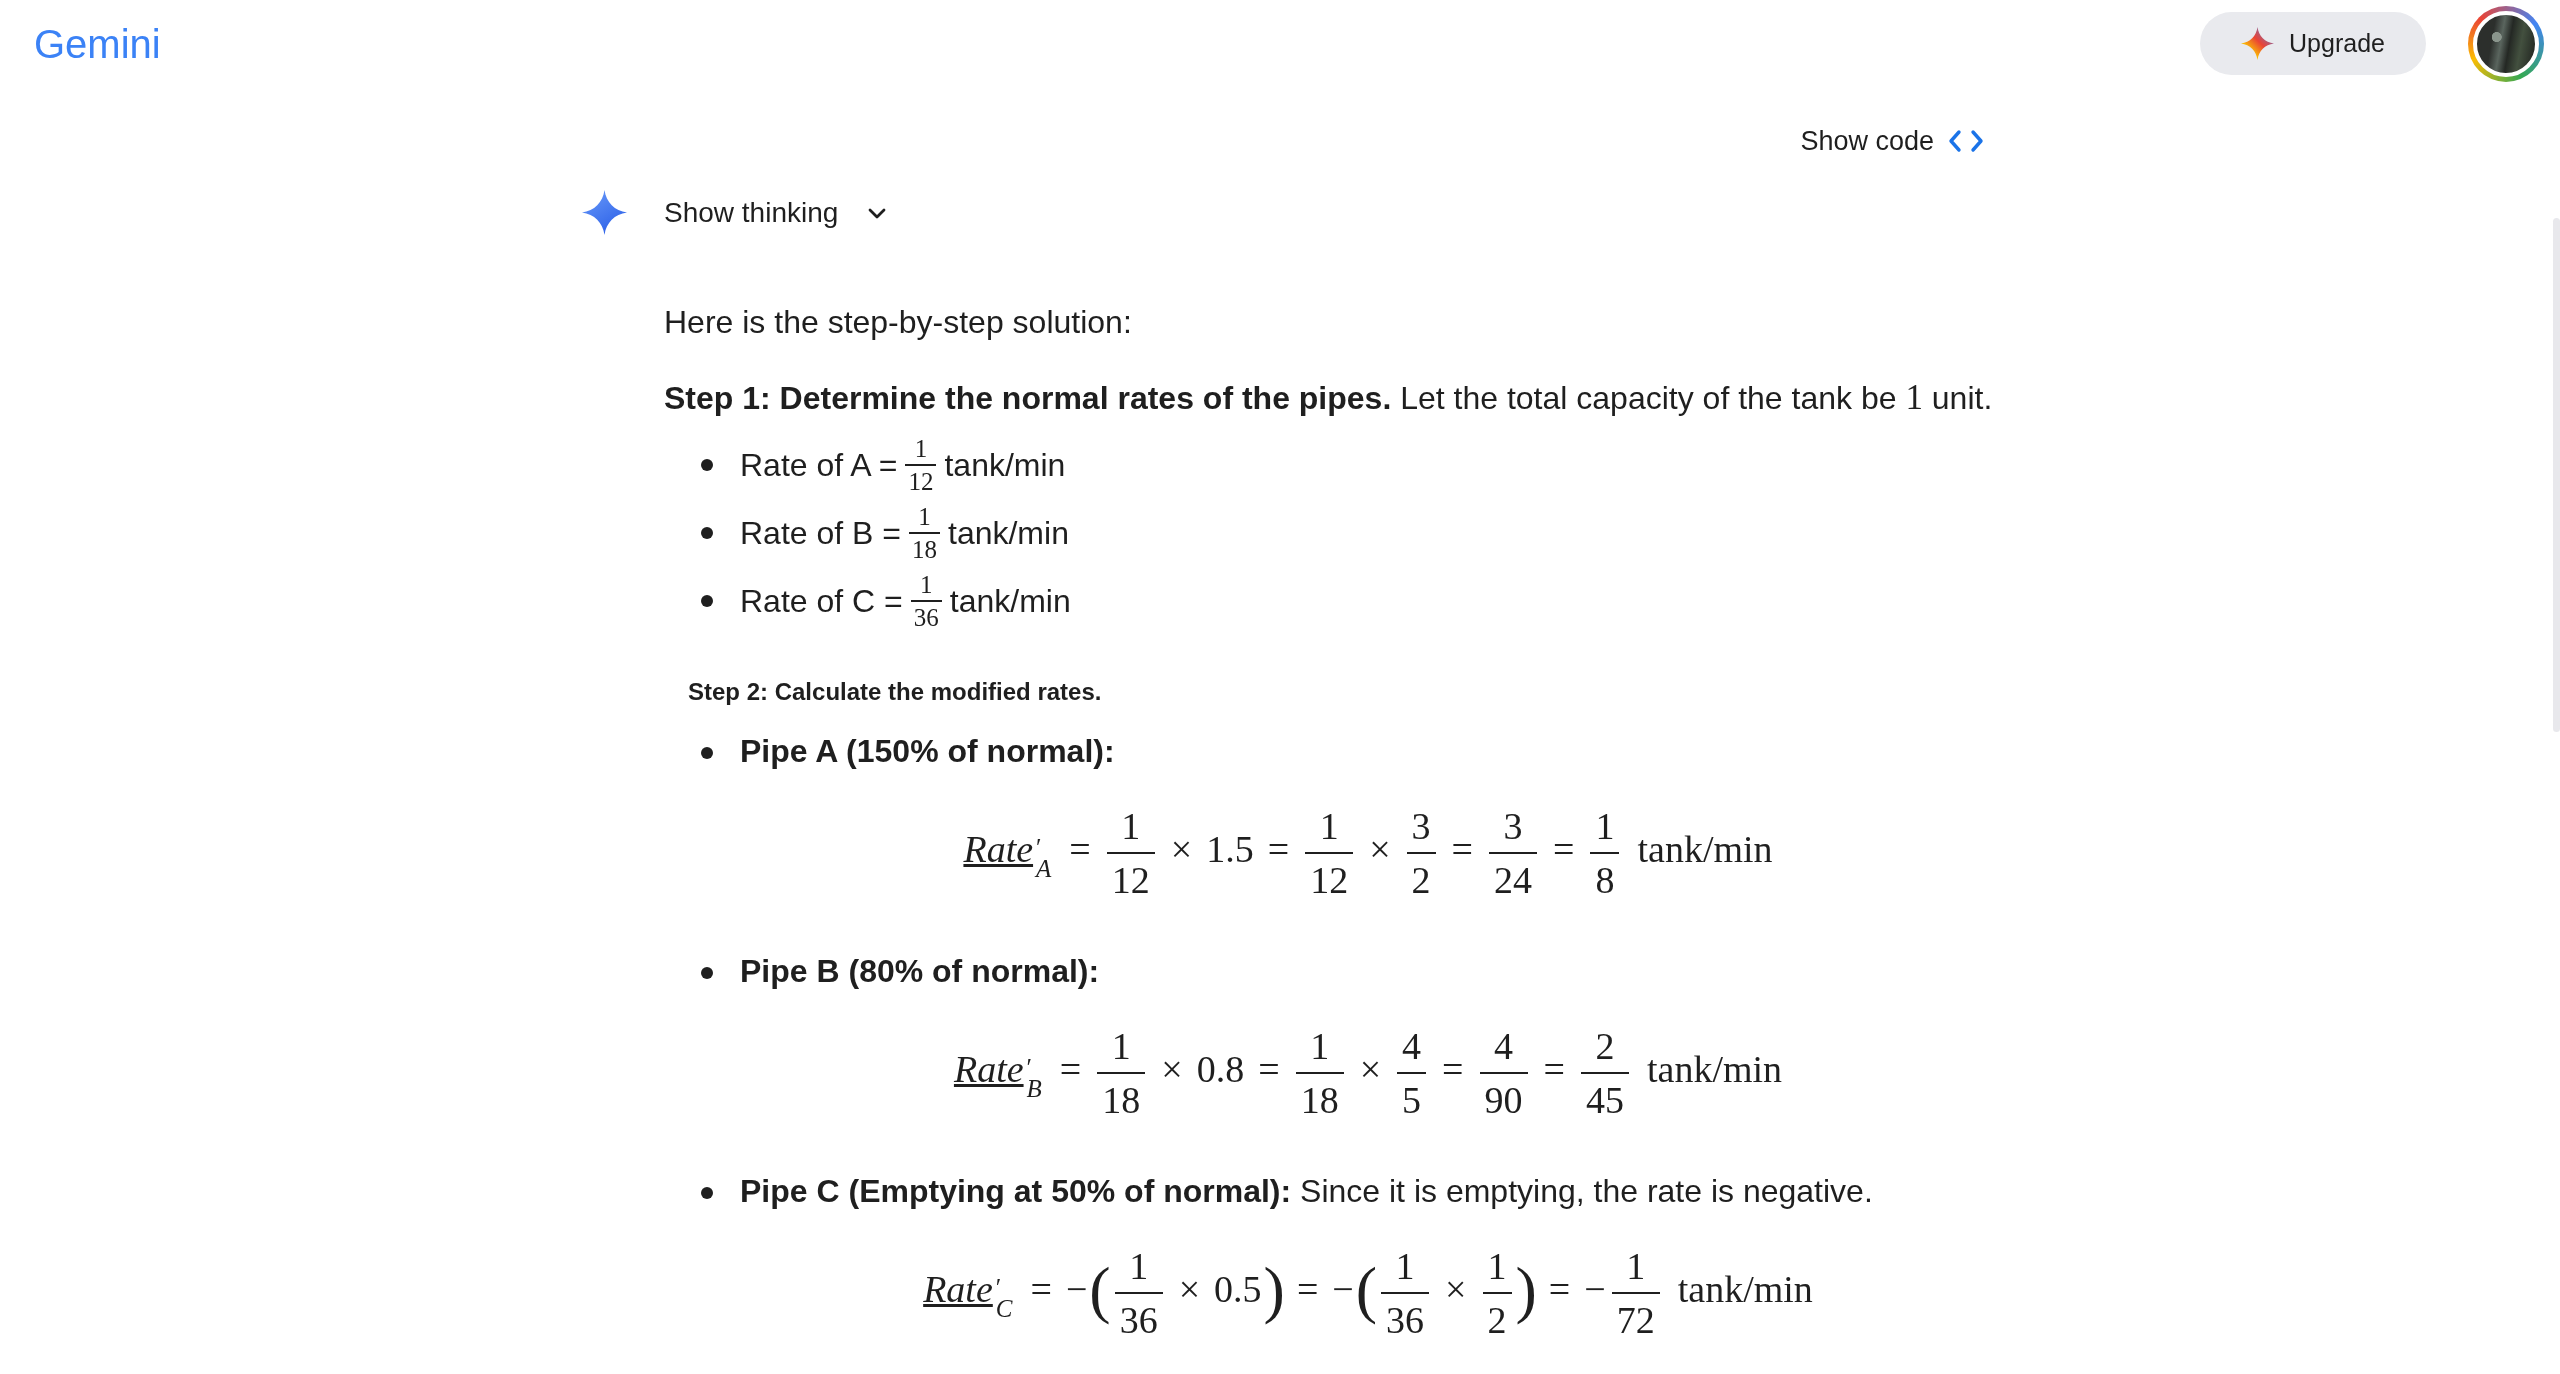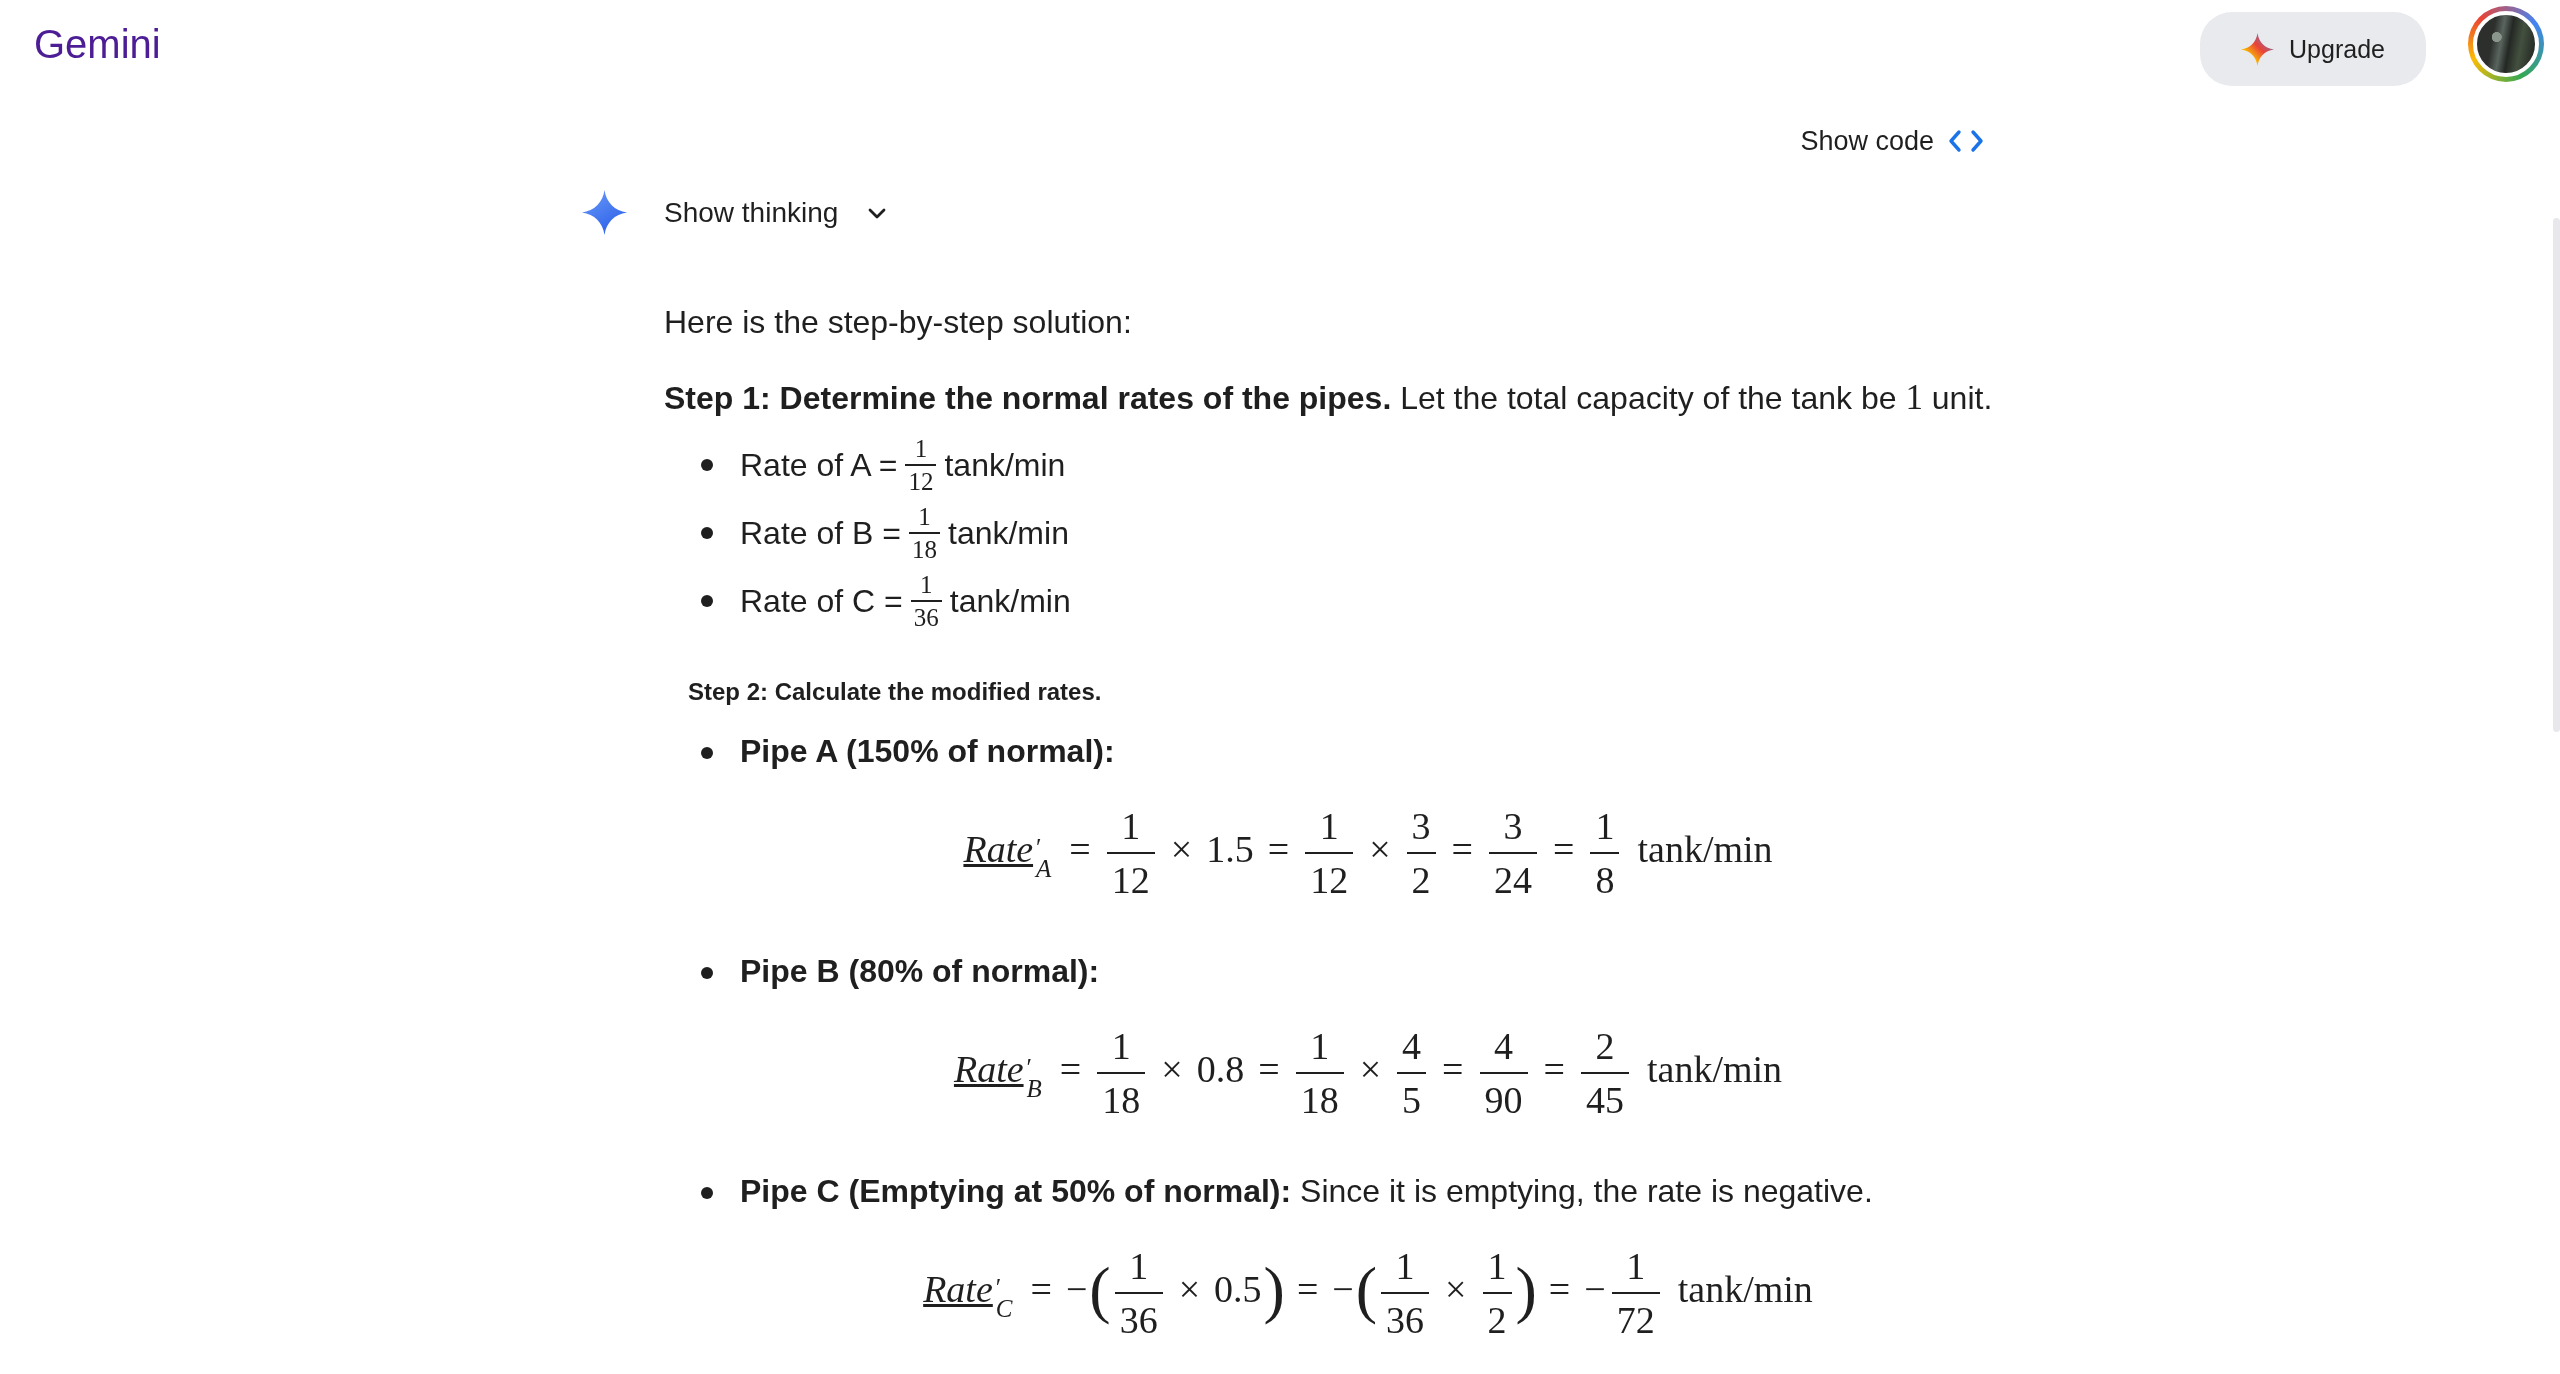--- a/index.html
+++ b/index.html
@@ -1,22 +1,22 @@
 <!DOCTYPE html>
 <html><head>
 <meta charset="utf-8">
 <style>
   * { margin:0; padding:0; box-sizing:border-box; }
   html,body { width:2560px; height:1374px; background:#ffffff; overflow:hidden;
               font-family:"Liberation Sans", sans-serif; color:#1f1f1f; }
 
   
   .topbar { position:absolute; left:0; top:0; width:2560px; height:92px; background:#fff; }
-  .logo { position:absolute; left:34px; top:22px; font-size:40px; color:#4c1d95; letter-spacing:0; }
-  .upgrade-btn { position:absolute; left:2200px; top:12px; width:226px; height:74px;
+  .logo { position:absolute; left:34px; top:22px; font-size:40px; color:#3b82f6; letter-spacing:0; }
+  .upgrade-btn { position:absolute; left:2200px; top:12px; width:226px; height:63px;
                  background:#e9eaee; border:none; border-radius:32px;
                  display:flex; align-items:center; justify-content:center; gap:15px;
                  cursor:pointer; font-family:"Liberation Sans",sans-serif; }
   .upgrade-btn .label { font-size:25px; color:#1f1f1f; font-weight:500; }
   .spark-svg { width:33px; height:33px; display:block; }
   .avatar { position:absolute; left:2468px; top:6px; width:76px; height:76px; border-radius:50%;
             padding:5px; cursor:pointer;
             background:conic-gradient(from 315deg,#ea4335,#4285f4 100deg,#34a853 200deg,#fbbc04 290deg,#ea4335 360deg); }
   .avatar .photo { width:66px; height:66px; border-radius:50%; border:4px solid #fff;
             background:

